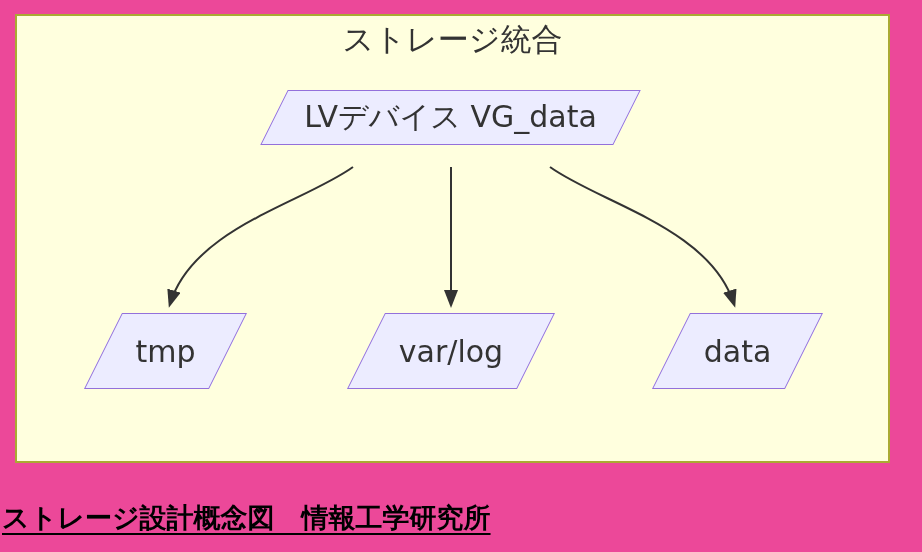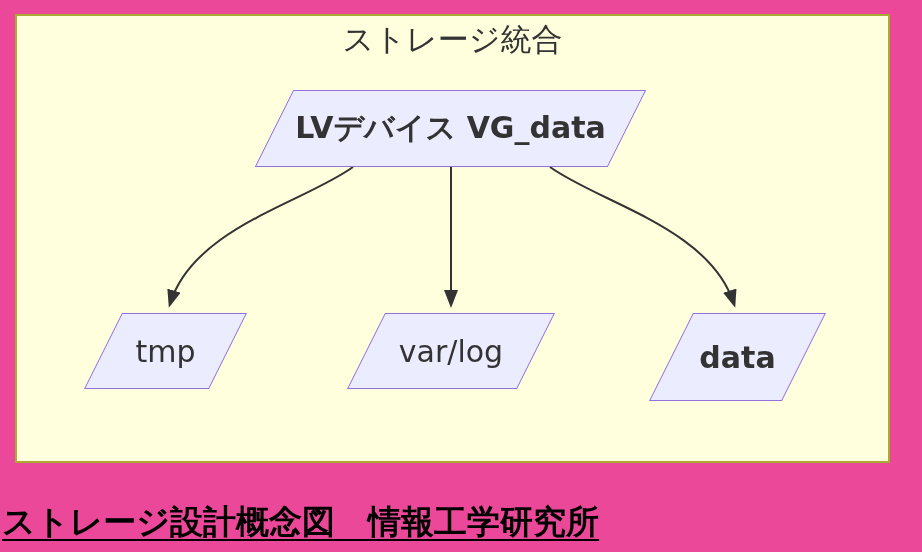--- a/index.html
+++ b/index.html
@@ -49,43 +49,43 @@
   .node .label {
     position: absolute;
     inset: 0;
     display: flex;
     align-items: center;
     justify-content: center;
     font-size: 30px;
     color: var(--text, #333333);
     white-space: nowrap;
   }
-  .node-root    { left: 274px; top:  90px; width: 353px; height: 77px; font-weight: bold; }
+  .node-root    { left: 274px; top:  90px; width: 353px; height: 55px; }
   .node-tmp     { left: 103px; top: 313px; width: 125px; height: 76px; }
   .node-varlog  { left: 366px; top: 313px; width: 170px; height: 76px; text-align: right; }
-  .node-data    { left: 671px; top: 313px; width: 133px; height: 88px; font-weight: bold; }
+  .node-data    { left: 671px; top: 313px; width: 133px; height: 76px; }
   
   .edges {
     position: absolute;
     left: 0; top: 0;
     width: 922px; height: 552px;
     pointer-events: none;
   }
   .edge {
     fill: none;
     stroke: var(--edge, #333333);
     stroke-width: 2px;
   }
   .arrowhead-shape { fill: var(--edge, #333333); }
   
   .caption {
     position: absolute;
     left: 2px;
     top: 500px;
-    font-size: 33px;
+    font-size: 27px;
     font-weight: bold;
     color: var(--caption, #000000);
     text-decoration: underline;
     text-decoration-thickness: 2px;
     text-underline-offset: 6px;
     white-space: nowrap;
   }
 </style>
 </head>
 <body>

